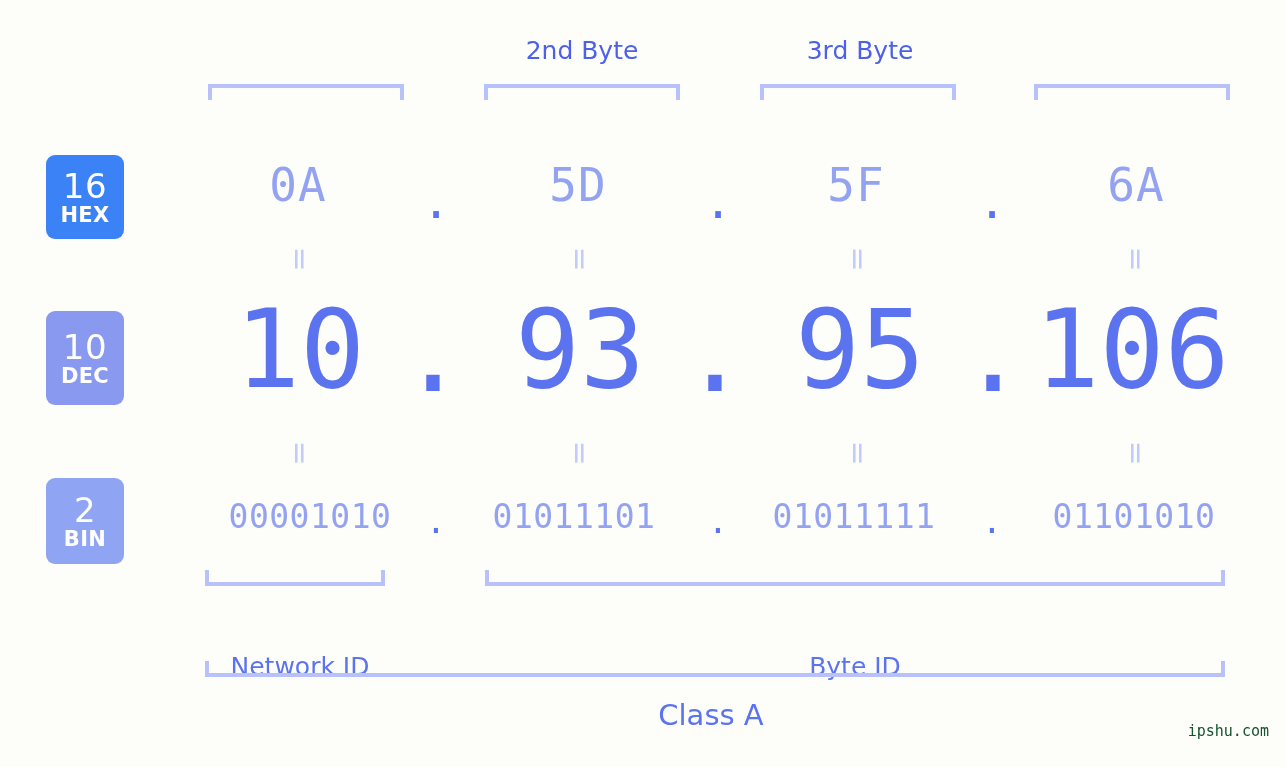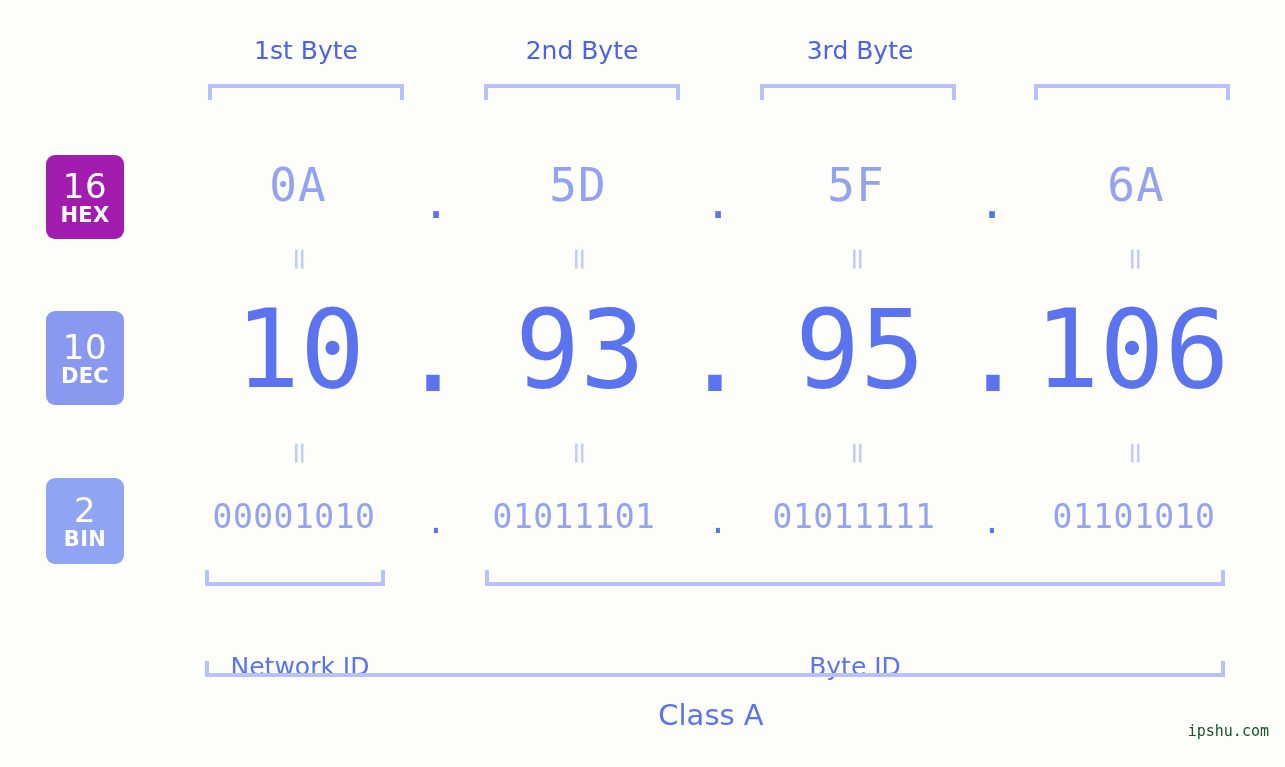--- a/index.html
+++ b/index.html
@@ -69,21 +69,21 @@
     font-weight: 400;
     letter-spacing: 0.5px;
   }
   .badge .name {
     font-size: 21px;
     font-weight: 700;
     margin-top: 2px;
     letter-spacing: 0.3px;
   }
 
-  #badge-hex { top: 155px; height: 84px; background: #a21caf; }
+  #badge-hex { top: 155px; height: 84px; background: #3b82f6; }
   #badge-dec { top: 311px; height: 94px; background: #8a99f0; }
   #badge-bin { top: 478px; height: 86px; background: #8fa5f4; }
 
   
   .val {
     position: absolute;
     text-align: center;
     white-space: nowrap;
     font-family: "DejaVu Sans Mono", monospace;
   }
@@ -174,21 +174,20 @@
     font-size: 15px;
     color: #14532d;
     letter-spacing: 0px;
   }
 </style>
 </head>
 <body>
 
 <div class="stage">
 
-  <div class="byte-label" style="left:190px; width:232px;">1st Byte</div>
   <div class="byte-label" style="left:466px; width:232px;">2nd Byte</div>
   <div class="byte-label" style="left:744px; width:232px;">3rd Byte</div>
 
   <div class="bracket-top" style="left:208px; top:84px; width:196px;"></div>
   <div class="bracket-top" style="left:484px; top:84px; width:196px;"></div>
   <div class="bracket-top" style="left:760px; top:84px; width:196px;"></div>
   <div class="bracket-top" style="left:1034px; top:84px; width:196px;"></div>
 
   <div class="badge" id="badge-hex">
     <span class="num">16</span>
@@ -227,21 +226,21 @@
     <div class="dot" style="left:958px; width:70px;">.</div>
     <div class="val" style="left:1012px; width:240px;">106</div>
   </div>
 
   <div class="eq" style="left:268px; top:438px; width:64px;">=</div>
   <div class="eq" style="left:548px; top:438px; width:64px;">=</div>
   <div class="eq" style="left:826px; top:438px; width:64px;">=</div>
   <div class="eq" style="left:1104px; top:438px; width:64px;">=</div>
 
   <div class="row-bin">
-    <div class="val" style="left:178px; width:232px;text-align:center;">00001010</div>
+    <div class="val" style="left:194px; width:232px;text-align:center;">00001010</div>
     <div class="dot" style="left:404px; width:64px;">.</div>
     <div class="val" style="left:458px; width:232px;">01011101</div>
     <div class="dot" style="left:686px; width:64px;">.</div>
     <div class="val" style="left:738px; width:232px;">01011111</div>
     <div class="dot" style="left:960px; width:64px;">.</div>
     <div class="val" style="left:1018px; width:232px;">01101010</div>
   </div>
 
   <div class="bracket-bottom" style="left:205px; top:570px; width:180px;"></div>
   <div class="bracket-bottom" style="left:485px; top:570px; width:740px;"></div>

